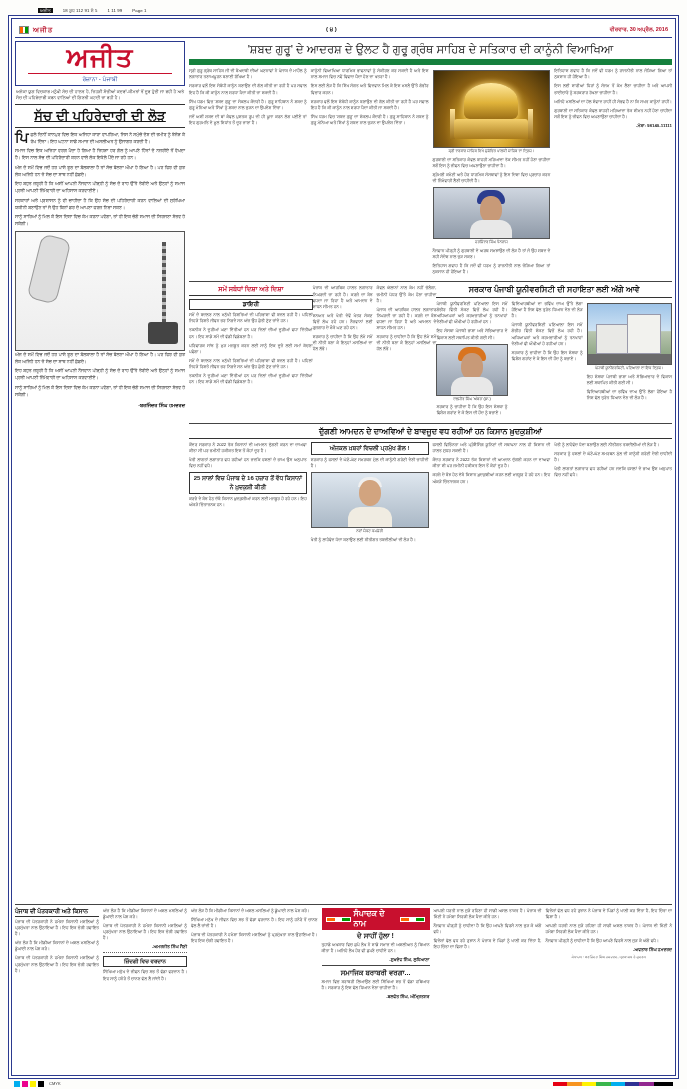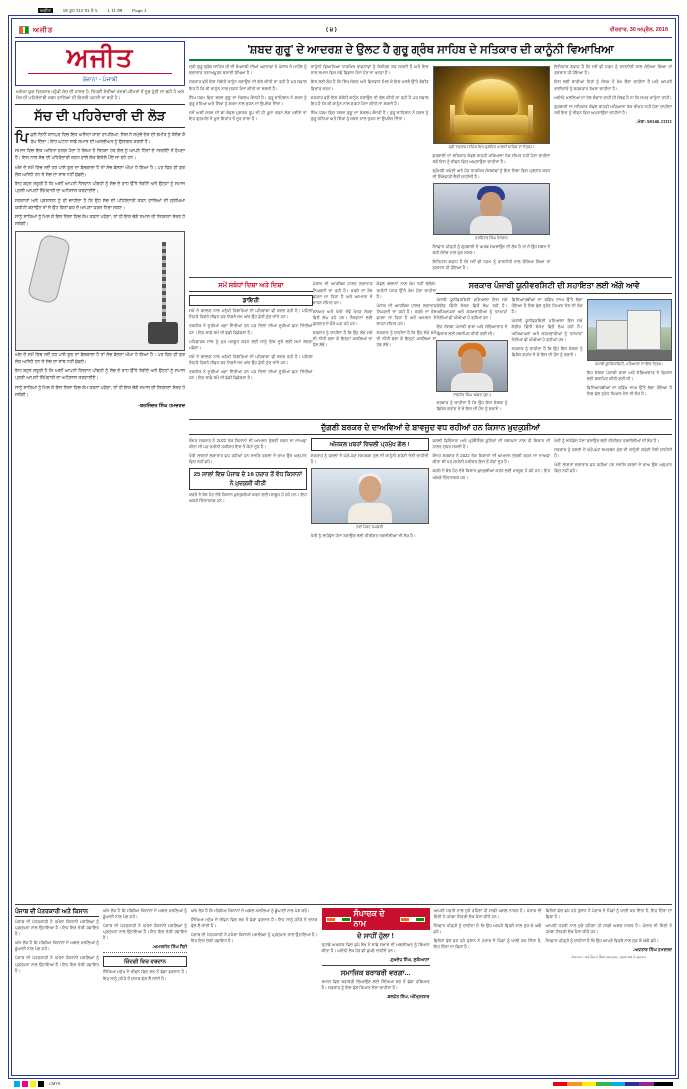--- a/index.html
+++ b/index.html
@@ -64,30 +64,30 @@
     font-family:"Liberation Serif", serif;
   }
   .logo-sub { font-size:6px; color:#1b3fa0; margin-top:1px; }
   .logo-rule { height:1px; background:#c8102e; margin:2px 8px; }
 
   .kicker { font-size:4.4px; color:#222; line-height:1.35; margin:3px 1px; text-align:justify;}
 
   .lead-head {
     font-size:13px; font-weight:bold; color:#111; text-align:center;
     border-top:1px solid #333; border-bottom:1px solid #333;
-    padding:3px 0; margin:3px 0 4px 0; letter-spacing:.3px;
+    padding:3px 0; margin:3px 0 4px 0; letter-spacing:.3px;text-decoration:underline;
   }
   .body-col { font-size:4.5px; line-height:1.5; color:#1a1a1a; text-align:justify; }
   .body-col p { margin:0 0 3px 0; }
   .sig { text-align:right; font-weight:bold; font-size:5px; margin-top:4px; }
 
   
   .banner-head {
-    font-size:11.5px; font-weight:bold; color:#111; text-align:center;
-    line-height:1.15; padding:2px 2px 3px 2px; border-bottom:2px solid #15803d;
+    font-size:11.5px; font-weight:normal; color:#111; text-align:center;
+    line-height:1.15; padding:2px 2px 3px 2px; border-bottom:6px solid #15803d;
     margin-bottom:3px;
   }
   .cols4 { display:grid; grid-template-columns: repeat(4, 1fr); gap:4px; }
   .cols2 { display:grid; grid-template-columns: repeat(2, 1fr); gap:4px; }
 
   .photo {
     border:1px solid #555; margin:2px 0 1px 0; position:relative; overflow:hidden;
   }
   .cap { font-size:3.8px; text-align:center; color:#222; line-height:1.25; margin-bottom:3px;}
 
@@ -331,21 +331,21 @@
                   <p>ਵਿਦਿਆਰਥੀਆਂ ਦਾ ਭਵਿੱਖ ਦਾਅ ਉੱਤੇ ਲੱਗਾ ਹੋਇਆ ਹੈ ਜਿਸ ਵੱਲ ਤੁਰੰਤ ਧਿਆਨ ਦੇਣ ਦੀ ਲੋੜ ਹੈ।</p>
                 </div>
               </div>
             </div>
           </div>
         </div>
 
         <div class="hr-thin"></div>
 
         <div>
-          <div class="subhead">ਦੁੱਗਣੀ ਬਰਕਰ ਦੇ ਦਾਅਵਿਆਂ ਦੇ ਬਾਵਜੂਦ ਵਧ ਰਹੀਆਂ ਹਨ ਕਿਸਾਨ ਖ਼ੁਦਕੁਸ਼ੀਆਂ</div>
+          <div class="subhead">ਦੁੱਗਣੀ ਆਮਦਨ ਦੇ ਦਾਅਵਿਆਂ ਦੇ ਬਾਵਜੂਦ ਵਧ ਰਹੀਆਂ ਹਨ ਕਿਸਾਨ ਖ਼ੁਦਕੁਸ਼ੀਆਂ</div>
           <div style="display:grid;grid-template-columns:1fr 1fr 1fr 1fr;gap:4px;">
             <div class="tiny">
               <p>ਕੇਂਦਰ ਸਰਕਾਰ ਨੇ 2022 ਤੱਕ ਕਿਸਾਨਾਂ ਦੀ ਆਮਦਨ ਦੁੱਗਣੀ ਕਰਨ ਦਾ ਦਾਅਵਾ ਕੀਤਾ ਸੀ ਪਰ ਜ਼ਮੀਨੀ ਹਕੀਕਤ ਇਸ ਤੋਂ ਕੋਹਾਂ ਦੂਰ ਹੈ।</p>
               <p>ਖੇਤੀ ਲਾਗਤਾਂ ਲਗਾਤਾਰ ਵਧ ਰਹੀਆਂ ਹਨ ਜਦਕਿ ਫਸਲਾਂ ਦੇ ਭਾਅ ਉਸ ਅਨੁਪਾਤ ਵਿਚ ਨਹੀਂ ਵਧੇ।</p>
               <div class="boxed-title">25 ਸਾਲਾਂ ਵਿਚ ਪੰਜਾਬ ਦੇ 16 ਹਜ਼ਾਰ ਤੋਂ ਵੱਧ ਕਿਸਾਨਾਂ ਨੇ ਖ਼ੁਦਕੁਸ਼ੀ ਕੀਤੀ</div>
               <p>ਕਰਜ਼ੇ ਦੇ ਬੋਝ ਹੇਠ ਦੱਬੇ ਕਿਸਾਨ ਖ਼ੁਦਕੁਸ਼ੀਆਂ ਕਰਨ ਲਈ ਮਜਬੂਰ ਹੋ ਰਹੇ ਹਨ। ਇਹ ਅੰਕੜੇ ਚਿੰਤਾਜਨਕ ਹਨ।</p>
             </div>
             <div class="tiny">
               <div class="boxed-title">ਅੱਜਕਲ ਖ਼ਬਰਾਂ ਵਿਚਲੀ ਪ੍ਰਮੁੱਖ ਗੱਲ !</div>
               <p>ਸਰਕਾਰ ਨੂੰ ਫਸਲਾਂ ਦੇ ਘੱਟੋ-ਘੱਟ ਸਮਰਥਨ ਮੁੱਲ ਦੀ ਕਾਨੂੰਨੀ ਗਰੰਟੀ ਦੇਣੀ ਚਾਹੀਦੀ ਹੈ।</p>

